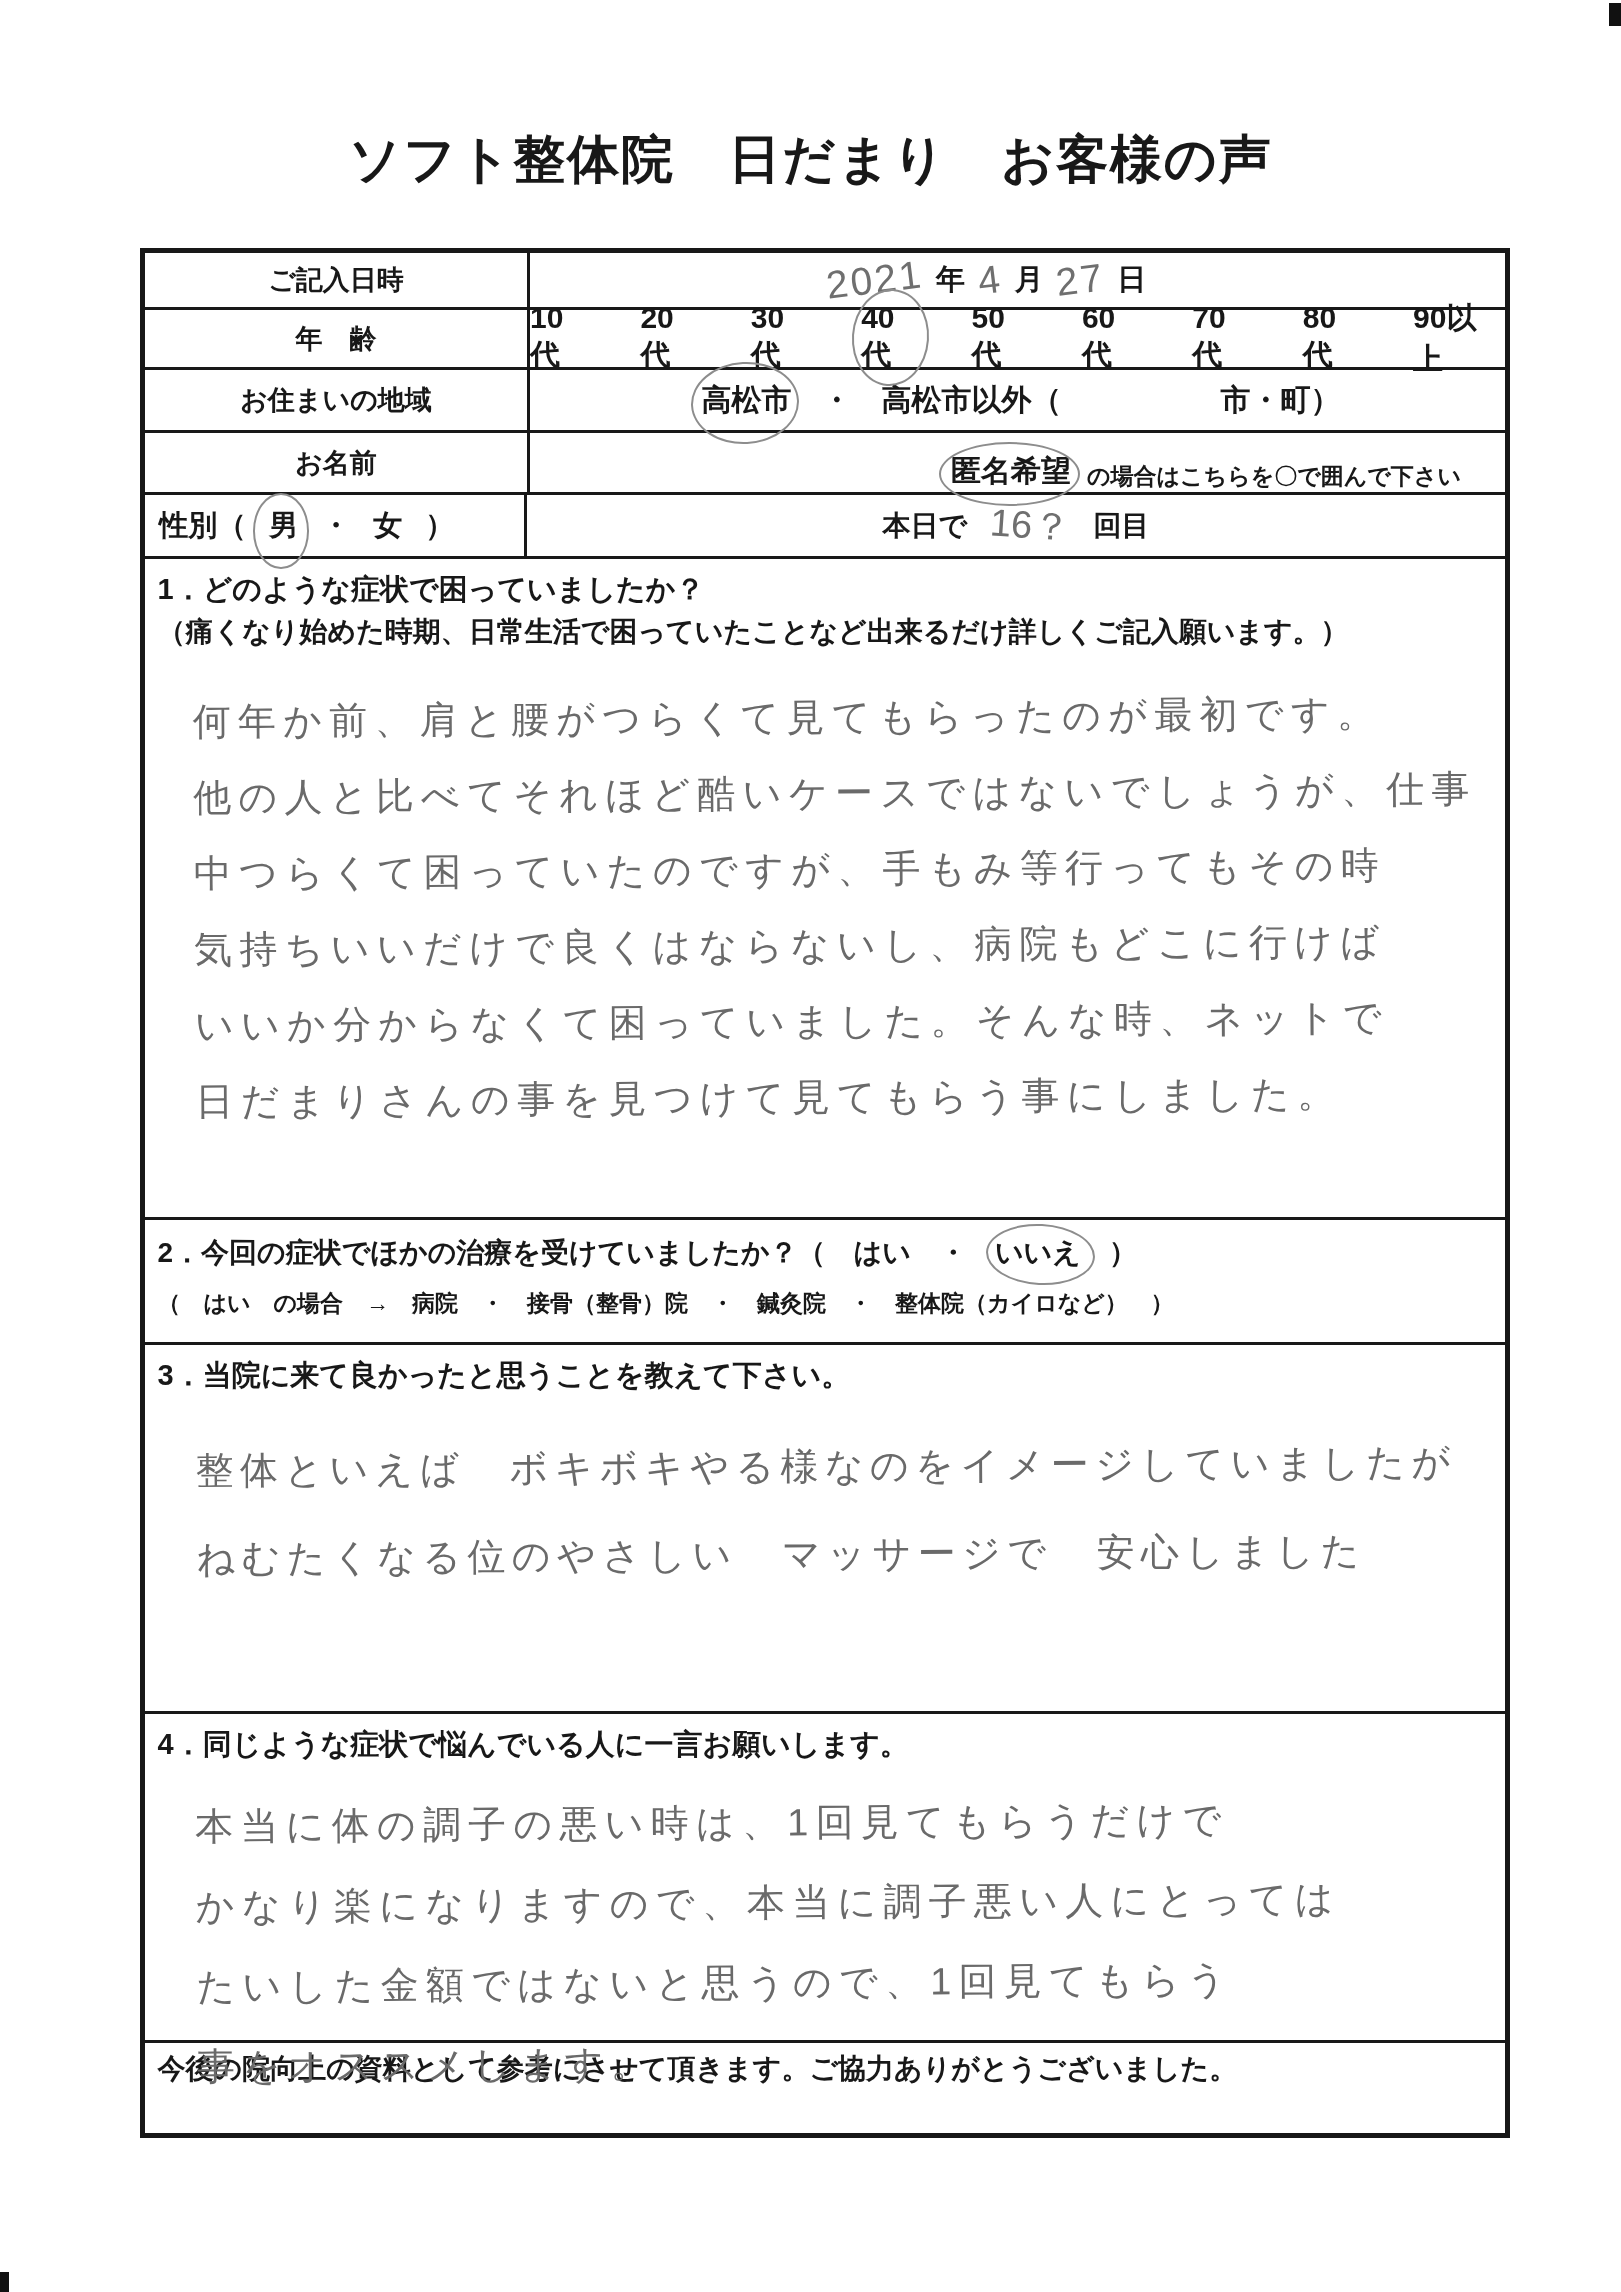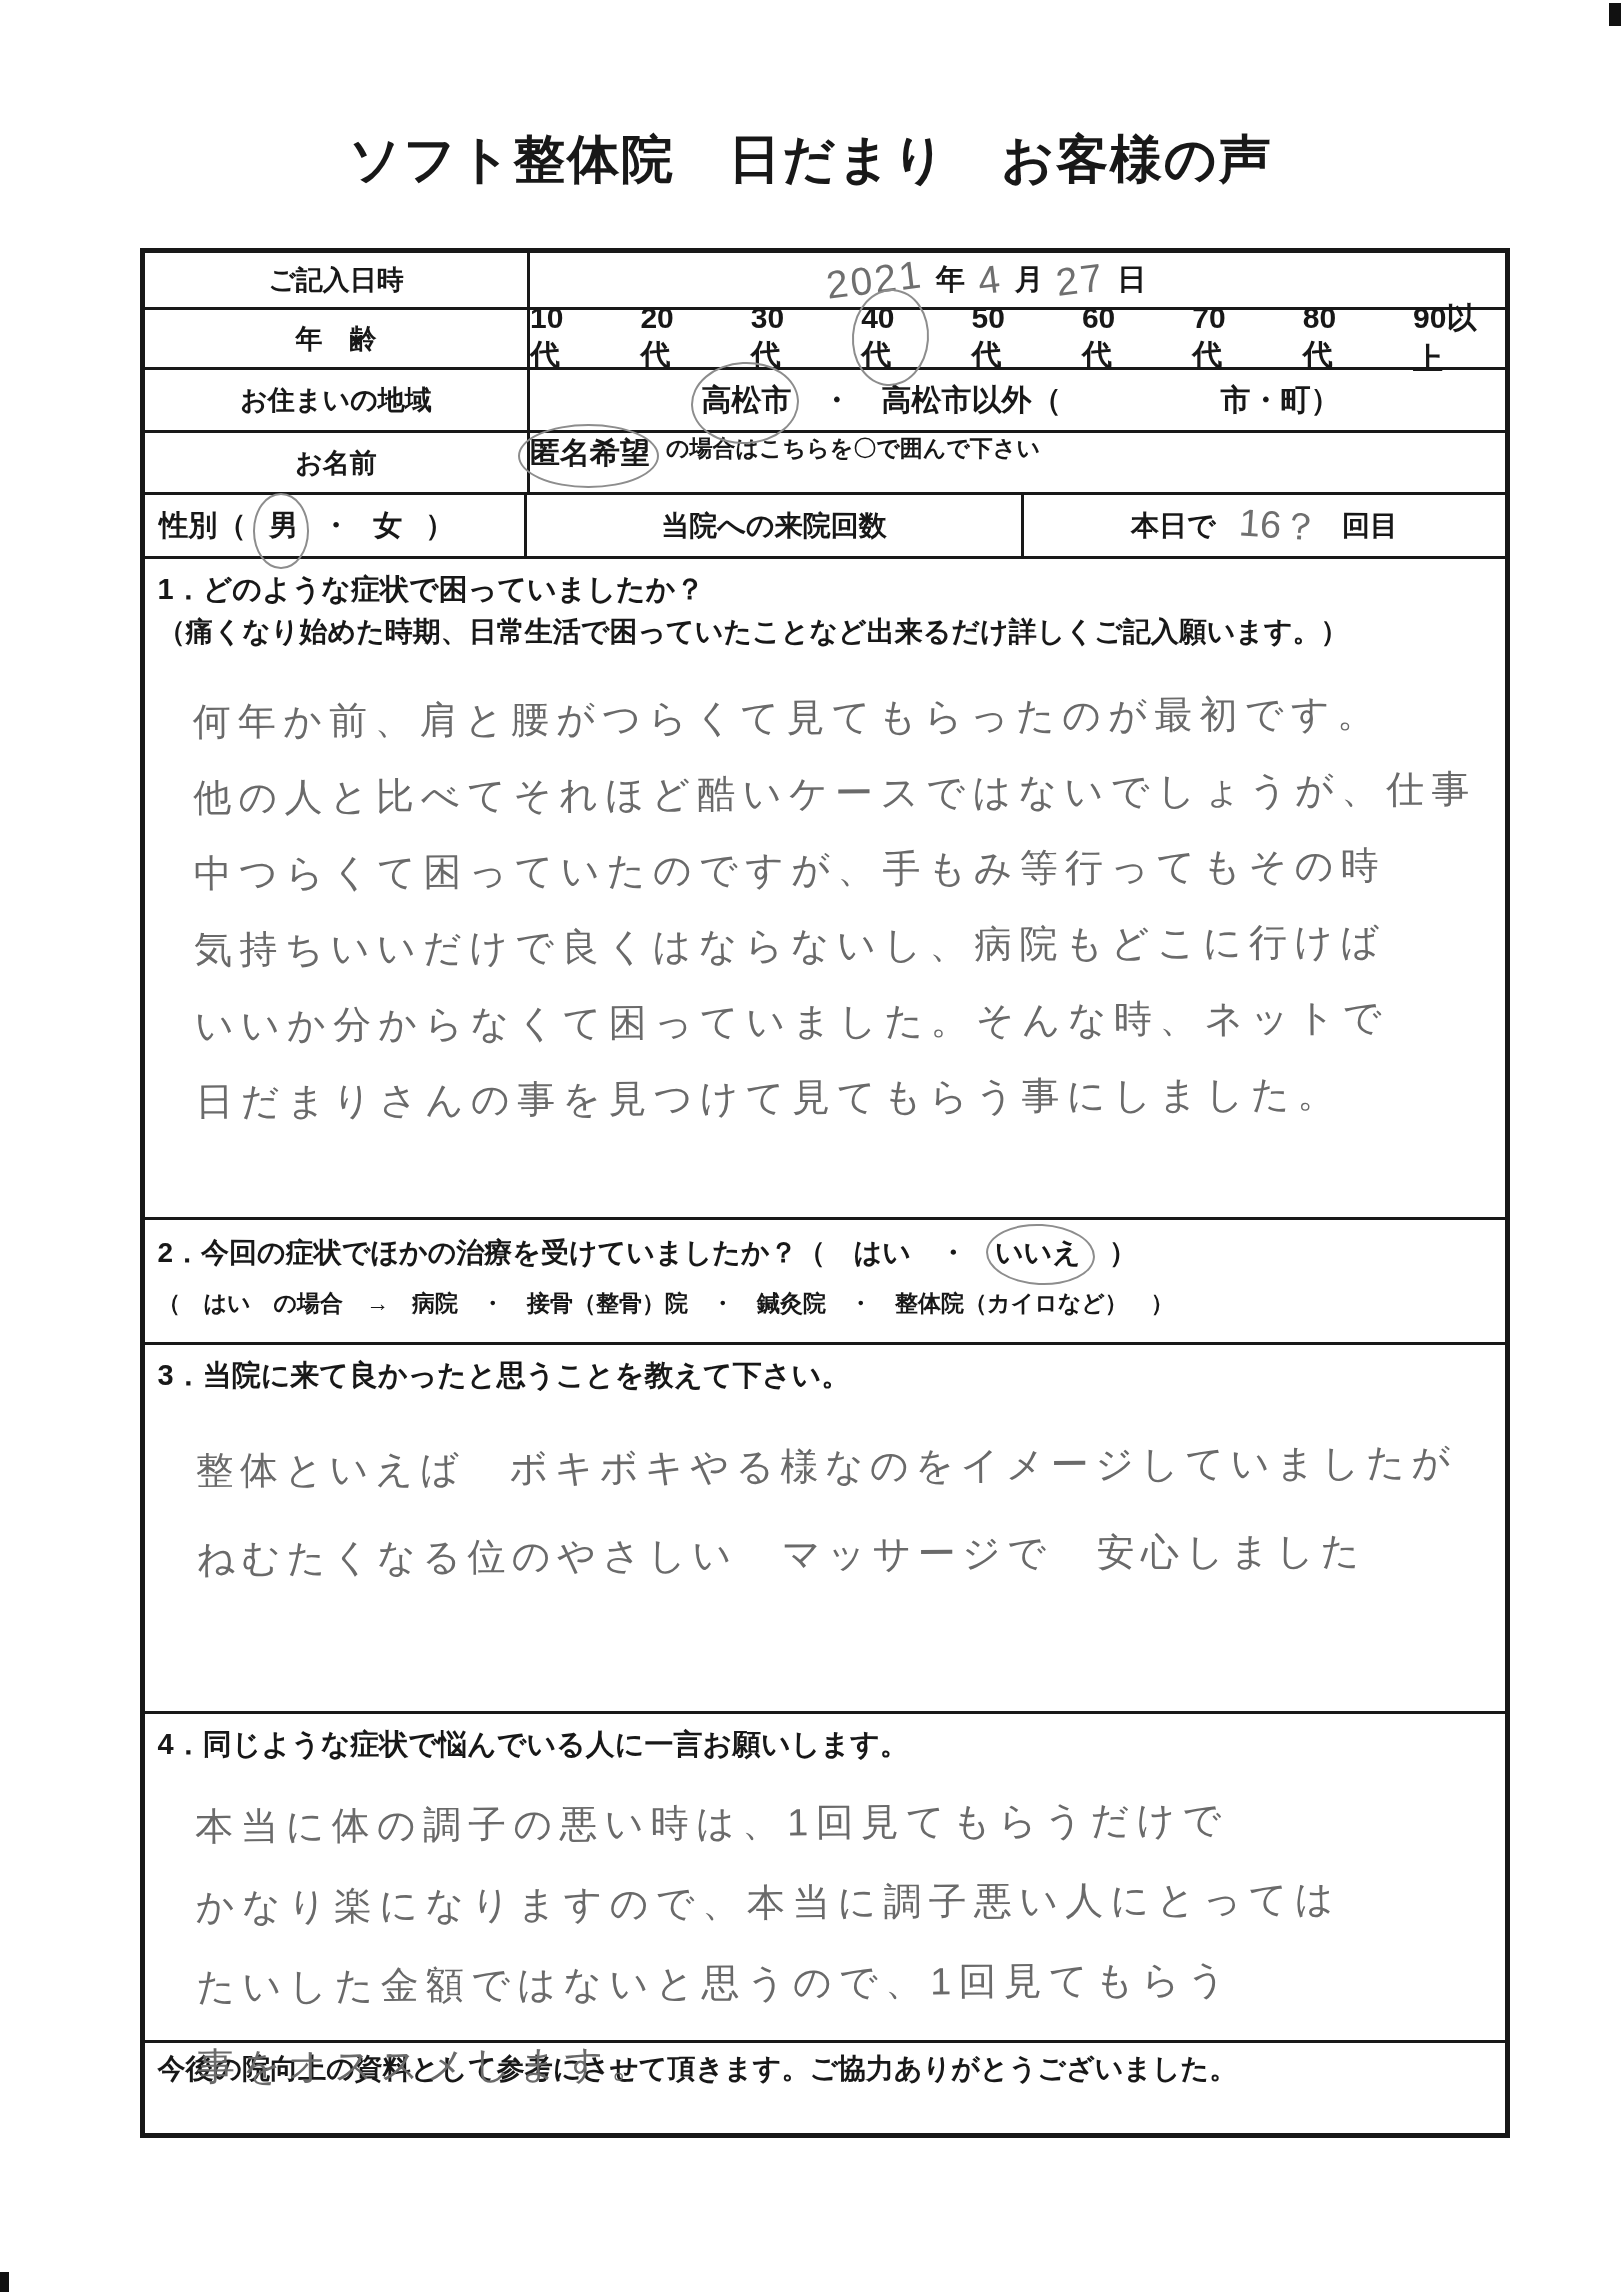--- a/index.html
+++ b/index.html
@@ -29,21 +29,21 @@
   .r-age { height:57px; }
   .r-region { height:60px;gap:7px; }
   .r-name { height:59px; }
   .r-gender { height:61px; }
   .date-group { display:flex; align-items:center; padding-left:296px; gap:12.5px; font-size:29px; }
   .hand { color:#6f6f6f; font-weight:normal; }
   .hand-num { font-size:39px; display:inline-block; transform:rotate(-7deg); letter-spacing:2.7px; }
   .age-options { justify-content:center; gap:48px; font-size:30px; }
   .region-line { justify-content:center; gap:30px; font-size:30px; }
   .region-gap { display:inline-block; width:99px; }
-  .name-line { gap:16px; align-items:flex-start; }
+  .name-line { padding-left:421px; gap:16px; align-items:flex-end; }
   .anon-label { font-size:30px; font-weight:bold; }
   .anon-note { font-size:23px; font-weight:bold; }
   .gender-cell { width:382px; flex:none; border-right:3.6px solid #181818; display:flex; align-items:center; padding-left:14.3px; gap:23px; font-weight:bold; font-size:29px; box-sizing:border-box; }
   .visits-cell { width:497px; flex:none; border-right:3.6px solid #181818; display:flex; align-items:center; justify-content:center; font-weight:bold; font-size:28px; box-sizing:border-box; }
   .count-cell { flex:1; display:flex; align-items:center; justify-content:center; gap:23px; font-weight:bold; font-size:28px; }
   .count-hand { font-size:38px; transform:rotate(4deg); }
   .section { border-bottom:3.6px solid #181818; padding:9px 12.5px 0 12.5px; box-sizing:border-box; flex:none; }
   .sec-q1 { height:661px; }
   .sec-q2 { height:125px; }
   .sec-q3 { height:369px; }
@@ -127,21 +127,20 @@
   </div>
 
   <div class="row r-gender">
     <div class="gender-cell">
       <span>性別（</span>
       <span class="circled c-male">男</span>
       <span>・</span>
       <span>女</span>
       <span>）</span>
     </div>
-    <div class="visits-cell">当院への来院回数</div>
     <div class="count-cell">
       <span>本日で</span>
       <span class="hand count-hand">16？</span>
       <span>回目</span>
     </div>
   </div>
 
   <div class="section sec-q1">
     <div class="sec-heading">1．どのような症状で困っていましたか？</div>
     <div class="sec-subheading">（痛くなり始めた時期、日常生活で困っていたことなど出来るだけ詳しくご記入願います。）</div>

